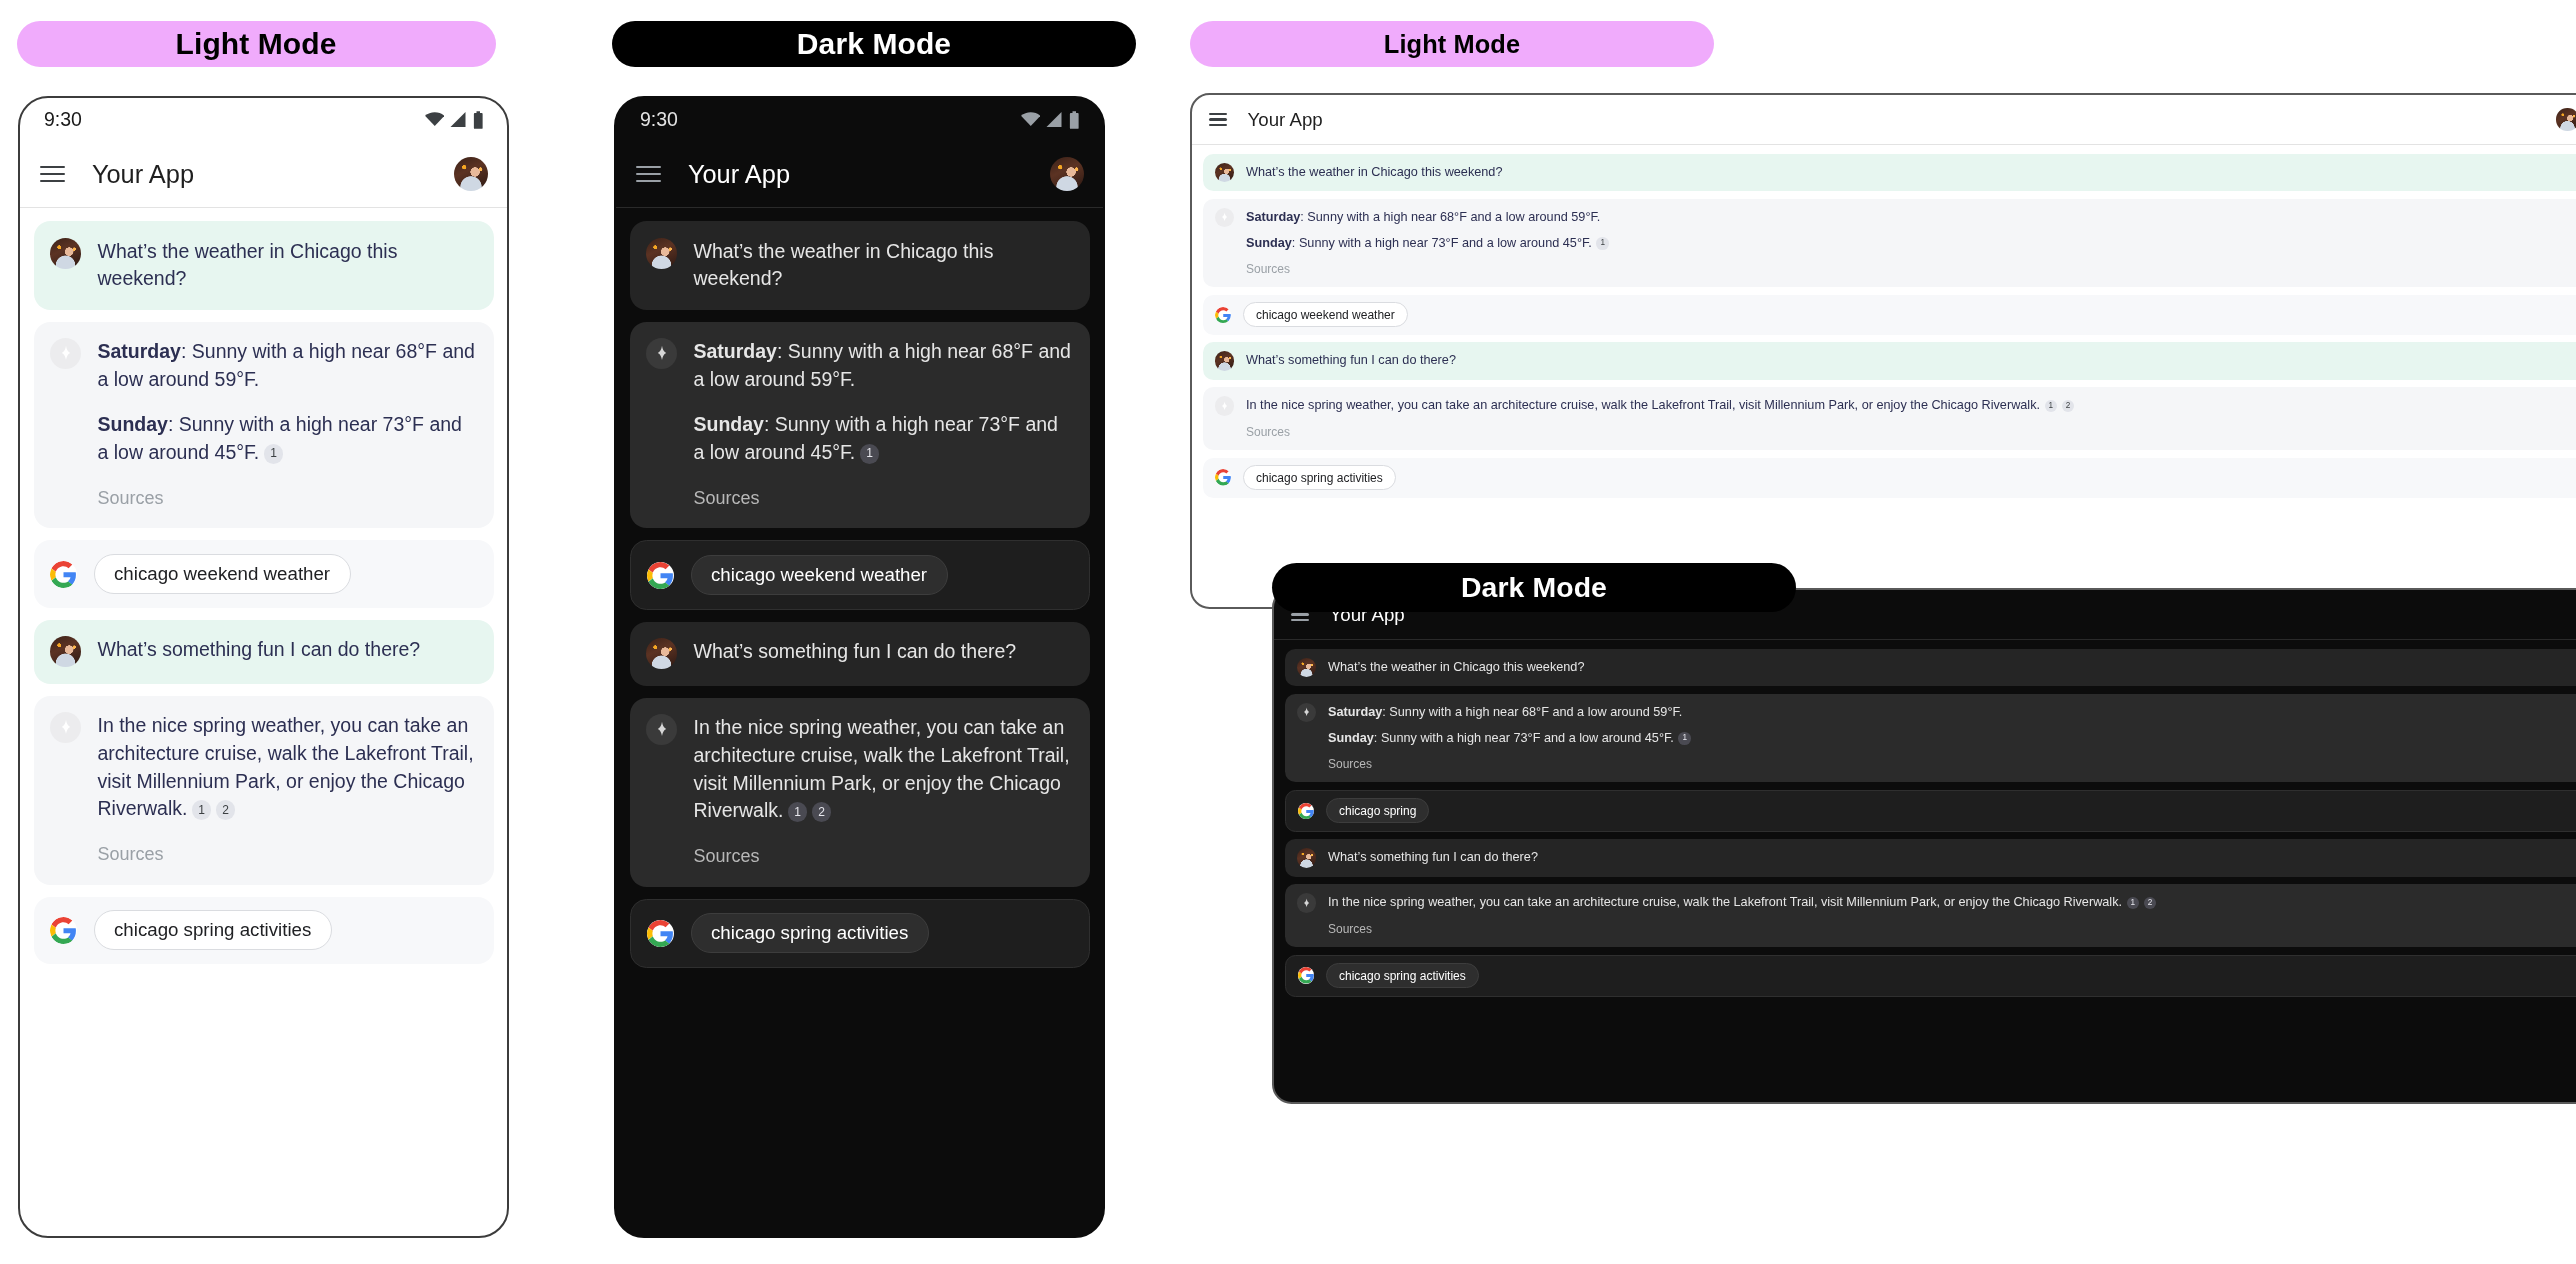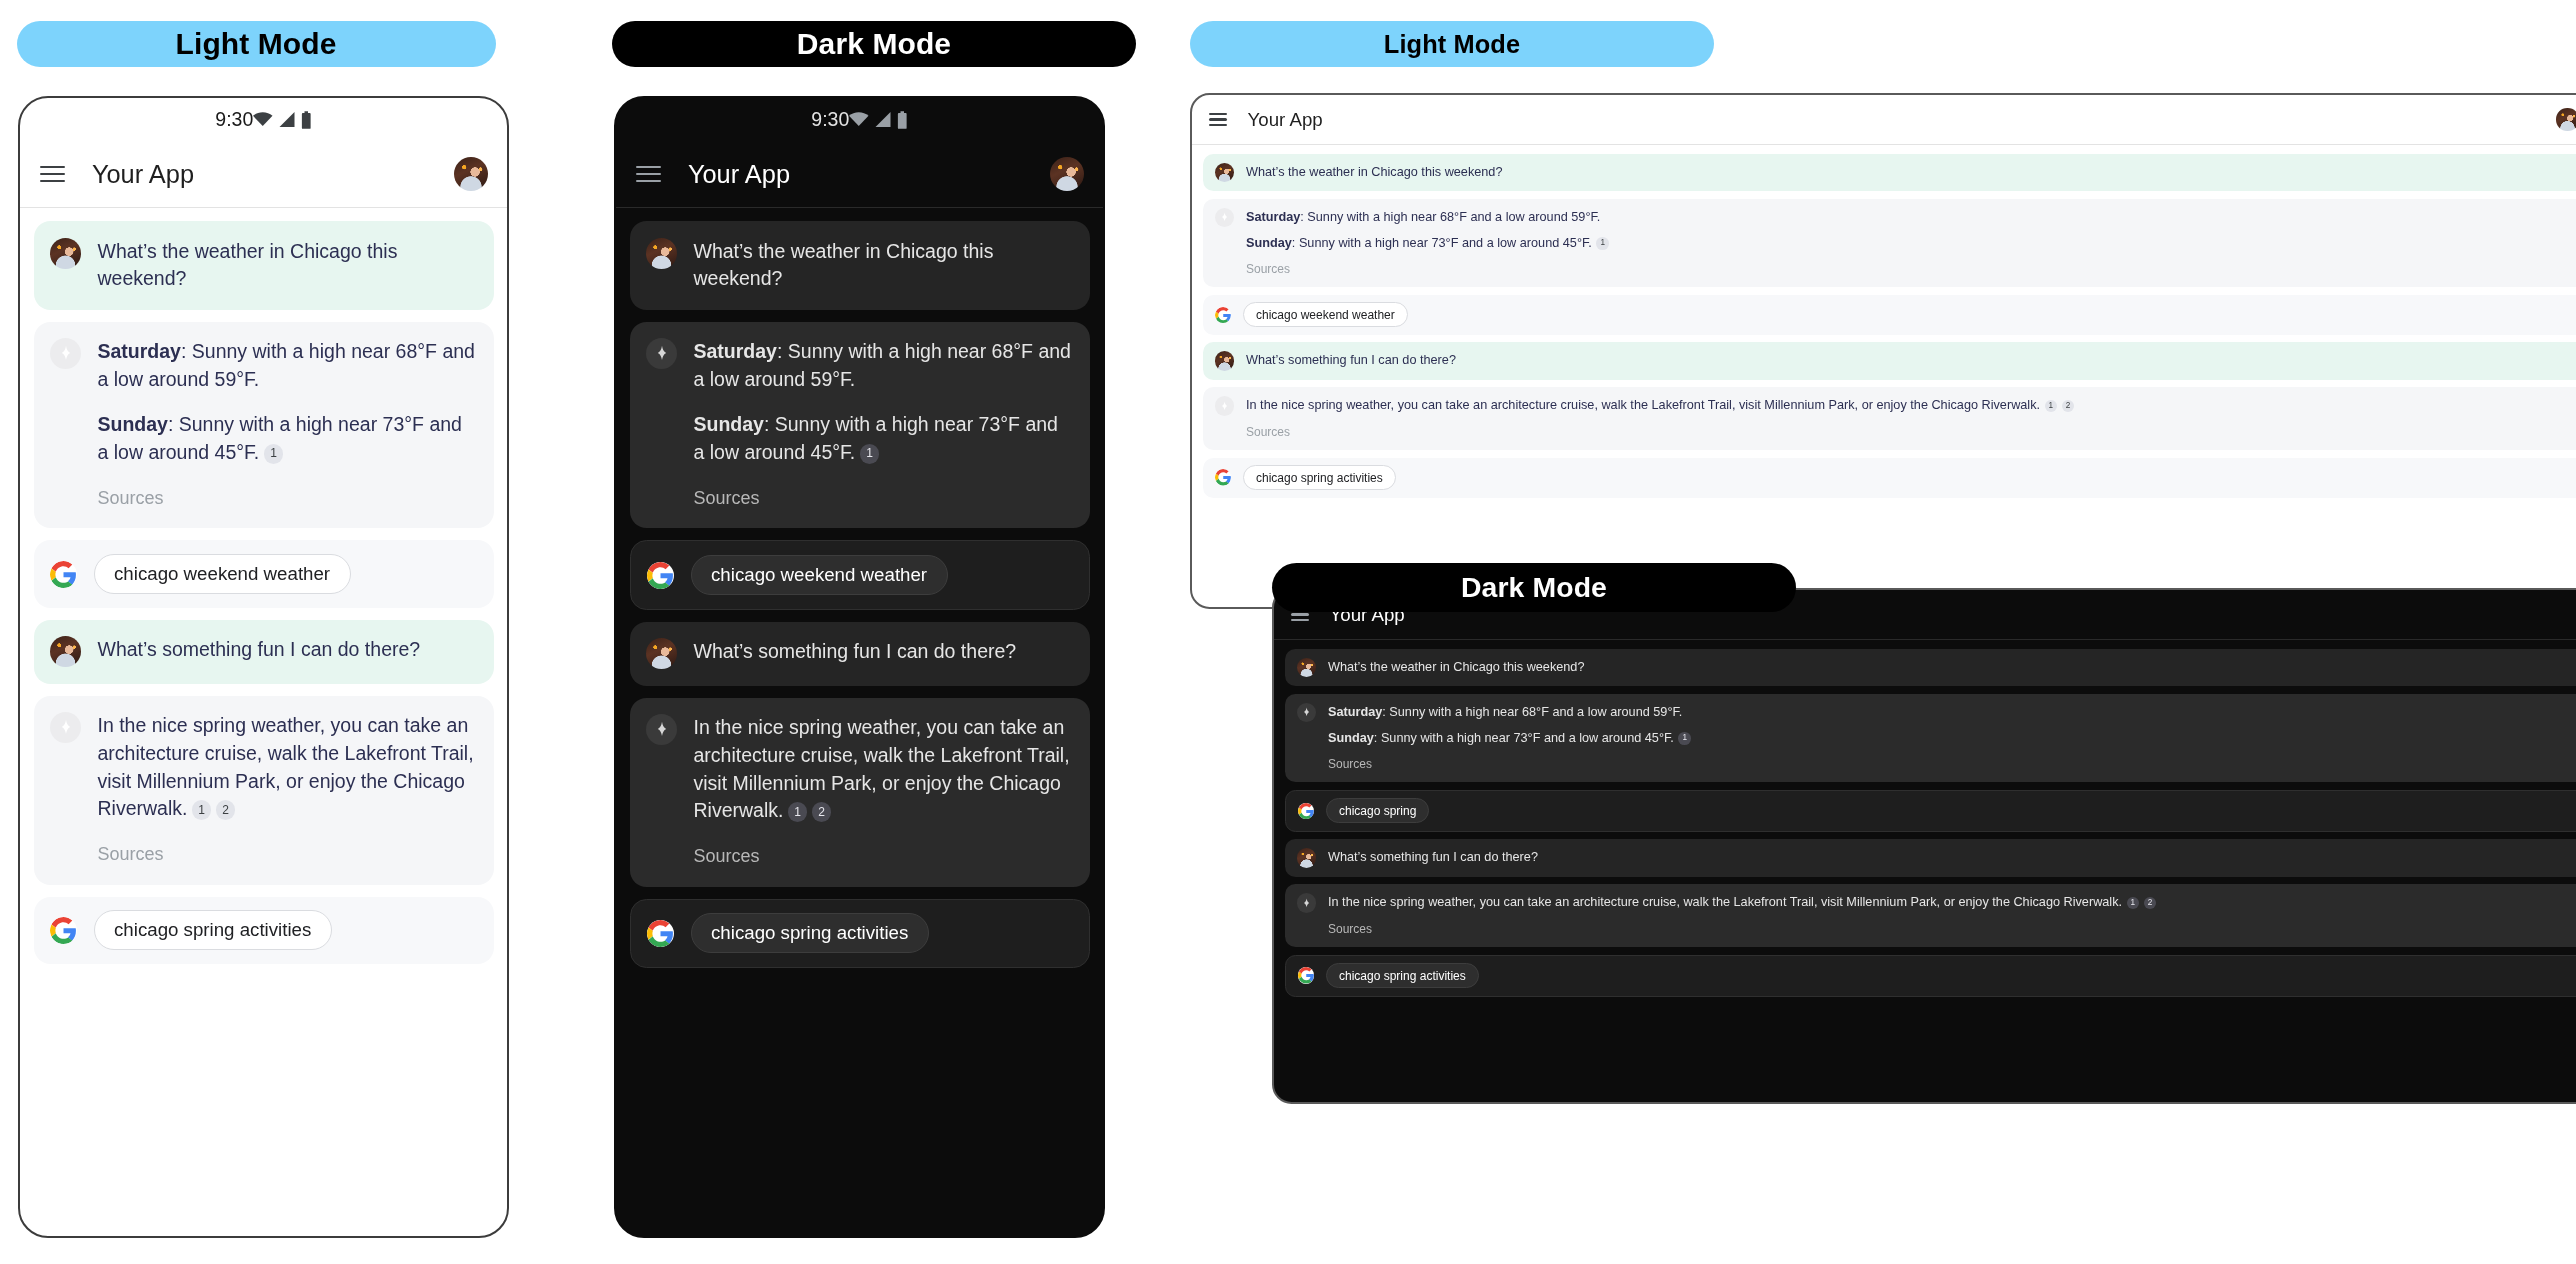--- a/index.html
+++ b/index.html
@@ -12,21 +12,21 @@
   .stage { position: relative; width: 2576px; height: 1265px; }
 
   
   .mode-pill {
     position: absolute;
     display: flex; align-items: center; justify-content: center;
     border-radius: 748px;
     font-weight: 700;
     letter-spacing: 0.1px;
   }
-  .mode-pill.light { background: #7dd3fc; color: #000000; }
+  .mode-pill.light { background: #f0abfc; color: #000000; }
   .mode-pill.dark  { background: #000000; color: #ffffff; }
 
   #pill-phone-light { left: 16.5px;   top: 21px;  width: 479px; height: 46px;  font-size: 30px; }
   #pill-phone-dark  { left: 612px;  top: 21px;  width: 524px; height: 46px;  font-size: 30px; }
   #pill-tablet-light{ left: 1190px; top: 21px;  width: 524px; height: 46px;  font-size: 25.4px; }
   #pill-tablet-dark { left: 1272px; top: 563px; width: 524px; height: 49px;  font-size: 28.4px; z-index: 40; }
 
   
   .device { position: absolute; overflow: hidden; }
 
@@ -44,21 +44,21 @@
     background: #ffffff; border: 2.2px solid #5a5a5a;
   }
   #tablet-dark {
     left: 1272px; top: 588px; width: 1407px; height: 516px;
     background: #0c0c0c; border: 2.2px solid #5a5a5a;
     z-index: 30;
   }
 
   
   .statusbar {
-    display: flex; align-items: center; justify-content: center;
+    display: flex; align-items: center; justify-content: space-between;
     padding: 0 24px; height: 43px;
   }
   .statusbar .clock { font-size: 19.5px; font-weight: 500; }
   .statusbar .sys { display: flex; align-items: center; gap: 5.2px; }
   .light-ui .statusbar .clock { color: #1a1a1a; }
   .light-ui .statusbar svg { fill: #3c4043; }
   .dark-ui  .statusbar .clock { color: #e3e3e3; }
   .dark-ui  .statusbar svg { fill: #9aa0a6; }
 
   

